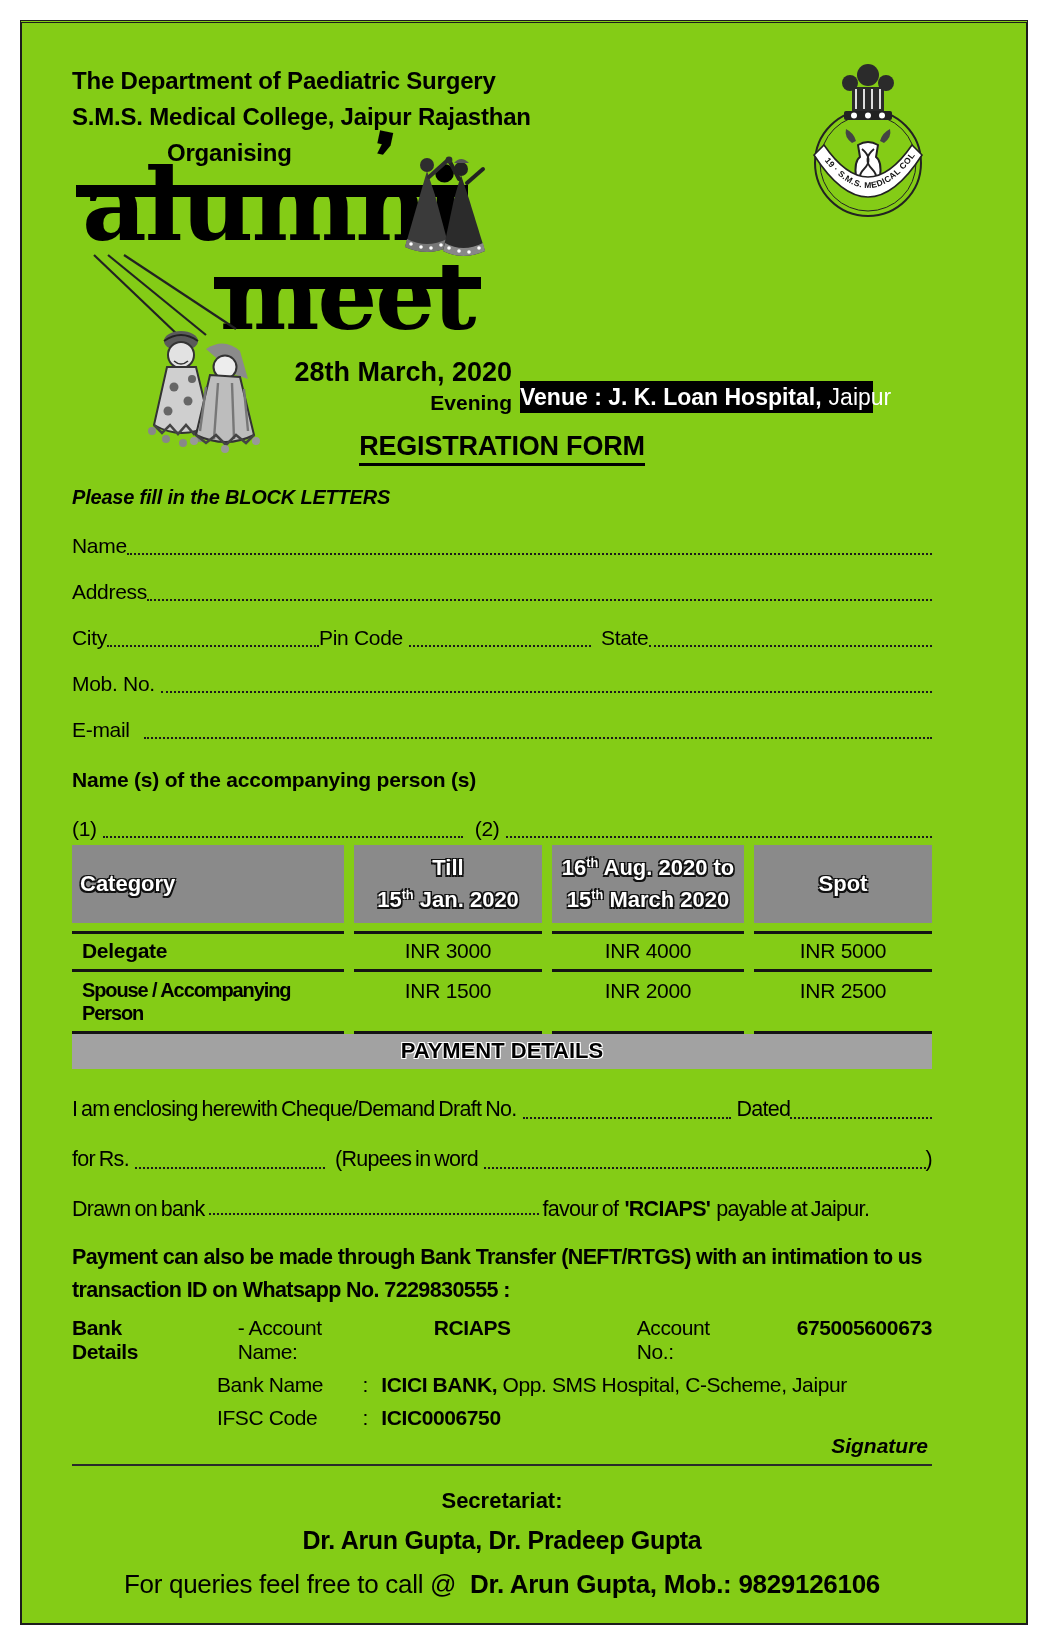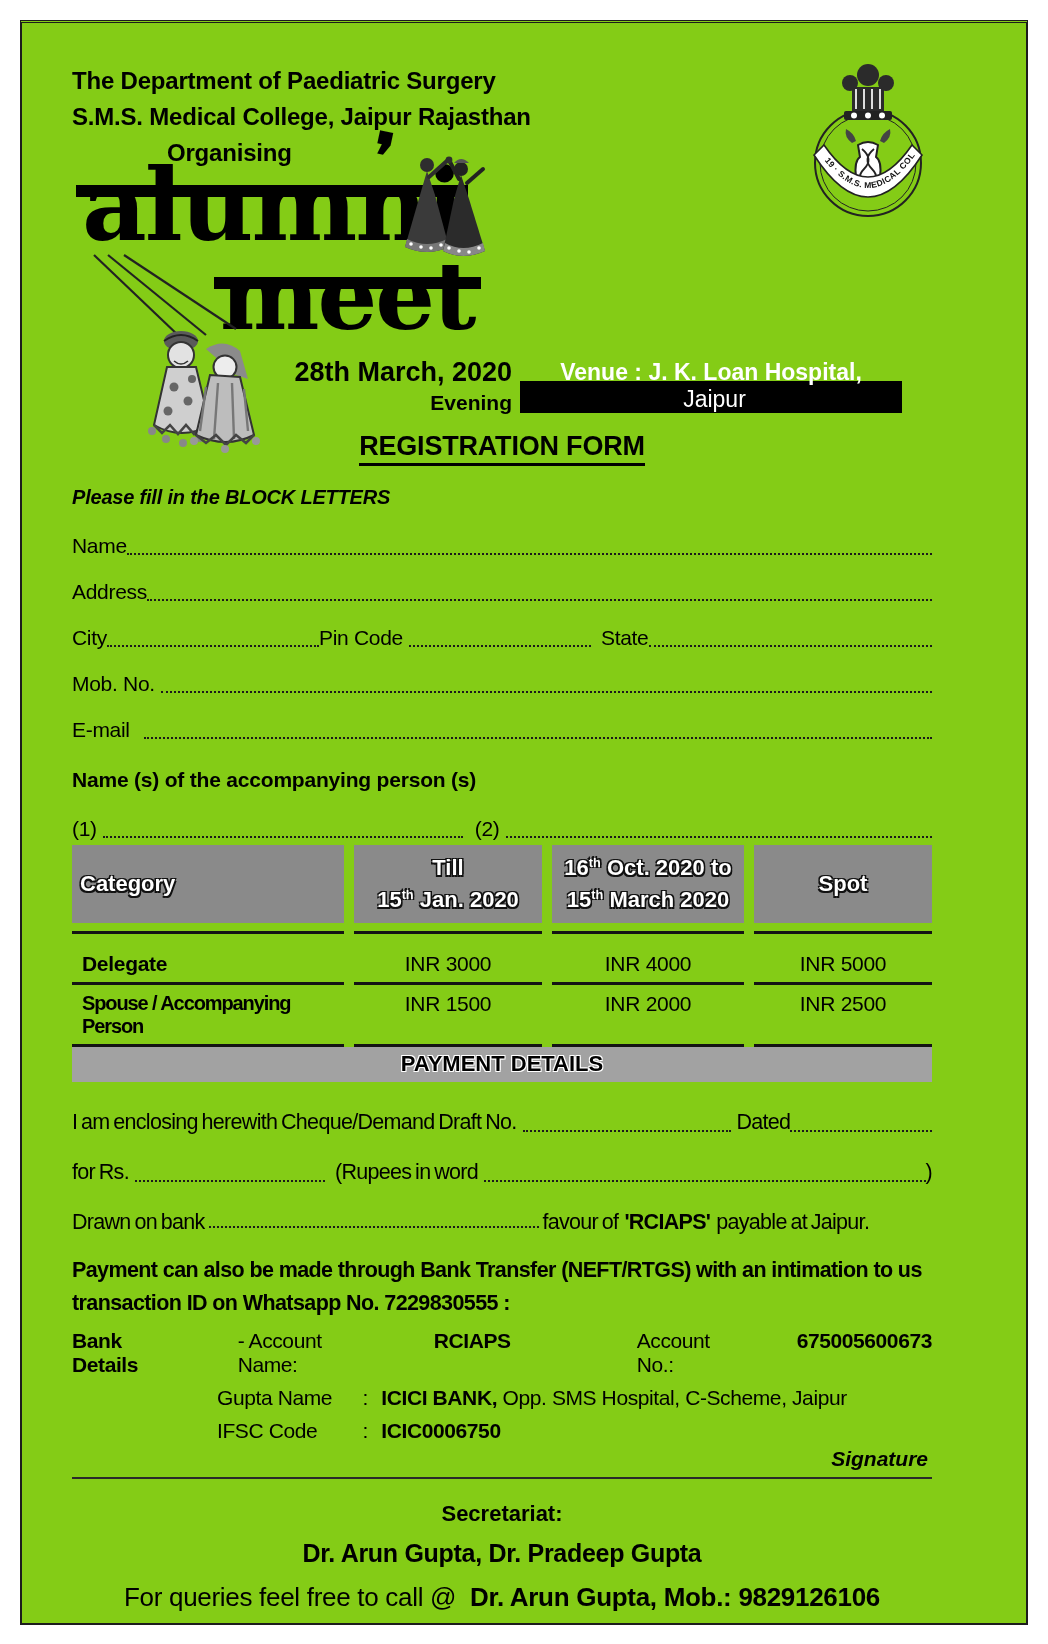--- a/index.html
+++ b/index.html
@@ -23,22 +23,22 @@
   .word-meet .bar { top:28px; }
   .imark { position:absolute; left:300px; top:62px; font-size:64px; font-family:"DejaVu Serif", serif; font-weight:700; transform:rotate(12deg); }
 
   .dancers { position:absolute; left:325px; top:92px; }
   .puppets { position:absolute; left:16px; top:196px; }
   .emblem { position:absolute; left:730px; top:0px; }
 
   .logo-date { position:absolute; left:160px; top:300px; width:280px; text-align:right; font-weight:bold; font-size:27px; white-space:nowrap; }
   .logo-time { position:absolute; left:160px; top:334px; width:280px; text-align:right; font-weight:bold; font-size:21px; }
 
-  .venuebar { position:absolute; left:448px; top:324px; width:382px; height:32px; background:#000; color:#fff;
-              display:flex; align-items:center; justify-content:flex-end; font-size:23px; white-space:nowrap;flex-direction:column; }
+  .venuebar { position:absolute; left:448px; top:324px; width:353px; height:32px; background:#000; color:#fff;
+              display:flex; align-items:center; justify-content:flex-start; font-size:23px; white-space:nowrap; }
   .venuebar .vb { font-weight:bold; }
   .venuebar .vr { font-weight:normal; margin-left:7px; }
 
   
   .title-wrap { text-align:center; margin-top:2px; }
   .form-title { display:inline-block; font-weight:bold; font-size:27px; letter-spacing:-0.2px; border-bottom:3px solid #000; padding-bottom:1px; }
   .instruction { margin-top:20px; font-weight:bold; font-style:italic; font-size:20px; letter-spacing:-0.2px; }
 
   .frow { display:flex; align-items:flex-end; margin-top:27px; font-size:21px; letter-spacing:-0.3px; line-height:19px; }
   .frow .lbl { white-space:nowrap; }
@@ -48,21 +48,21 @@
 
   
   .secbar { margin-top:26px; background:#000; color:#fff; text-align:center; font-weight:bold; font-size:24px;
             letter-spacing:-0.2px; padding:6px 0 7px; }
   .tbl { display:grid; grid-template-columns:272px 188px 192px 1fr; column-gap:10px; margin-top:7px; }
   .th { background:#8a8a8a; color:#fff; font-weight:bold; font-size:22px; text-align:center;
         display:flex; flex-direction:column; justify-content:center; min-height:74px; line-height:1.45; padding:2px 2px;
         text-shadow:-1.5px -1.5px 0 #111, 1.5px -1.5px 0 #111, -1.5px 1.5px 0 #111, 1.5px 1.5px 0 #111; }
   .th sup, .hsup { font-size:58%; vertical-align:super; }
   .td { border-bottom:3px solid #141414; font-size:21px; padding:7px 2px 6px; text-align:center; letter-spacing:-0.3px; }
-  .td.r1 { border-top:3px solid #141414; margin-top:8px; padding-top:18px; }
+  .td.r1 { border-top:3px solid #141414; margin-top:8px; padding-top:5px; }
   .td.cat { text-align:left; font-weight:bold; padding-left:10px; }
   .td.cat2 { letter-spacing:-1.1px; font-size:20px; }
 
   .paybar { margin-top:0px; background:#a2a2a2; color:#000; text-align:center; font-weight:bold; font-size:22px;
             padding:4px 0 5px; text-shadow:-1px -1px 0 #fff, 1px -1px 0 #fff, -1px 1px 0 #fff, 1px 1px 0 #fff; }
 
   
   .prow { display:flex; align-items:flex-end; margin-top:30px; font-size:21.5px; letter-spacing:-0.7px; word-spacing:-1.5px; line-height:20px; }
   .prow .b { font-weight:bold; }
   .note { margin-top:22px; font-weight:bold; font-size:21.5px; letter-spacing:-0.6px; line-height:1.55; }
@@ -233,21 +233,21 @@
 
     <div class="tbl">
       <div class="th" style="align-items:flex-start; padding-left:8px;">
         <span>Category</span>
       </div>
       <div class="th">
         <span>Till</span>
         <span><span>15</span><sup>th</sup><span> Jan. 2020</span></span>
       </div>
       <div class="th">
-        <span><span>16</span><sup>th</sup><span> Oct. 2020 to</span></span>
+        <span><span>16</span><sup>th</sup><span> Aug. 2020 to</span></span>
         <span><span>15</span><sup>th</sup><span> March 2020</span></span>
       </div>
       <div class="th">
         <span>Spot</span>
       </div>
 
       <div class="td r1 cat">Delegate</div>
       <div class="td r1">INR 3000</div>
       <div class="td r1">INR 4000</div>
       <div class="td r1">INR 5000</div>
@@ -290,21 +290,21 @@
 
     <div class="bankline">
       <span class="b">Bank Details</span>
       <span style="margin-left:6px;">- Account Name:</span>
       <span class="b" style="margin-left:9px;">RCIAPS</span>
       <span class="acct">Account No.:</span>
       <span class="b" style="margin-left:6px;">675005600673</span>
     </div>
 
     <div class="indent">
-      <span class="lblw">Gupta Name</span>
+      <span class="lblw">Bank Name</span>
       <span>:</span>
       <span class="b" style="margin-left:8px;">ICICI BANK,</span>
       <span>Opp. SMS Hospital, C-Scheme, Jaipur</span>
     </div>
     <div class="indent">
       <span class="lblw">IFSC Code</span>
       <span>:</span>
       <span class="b" style="margin-left:8px;">ICIC0006750</span>
     </div>
 

